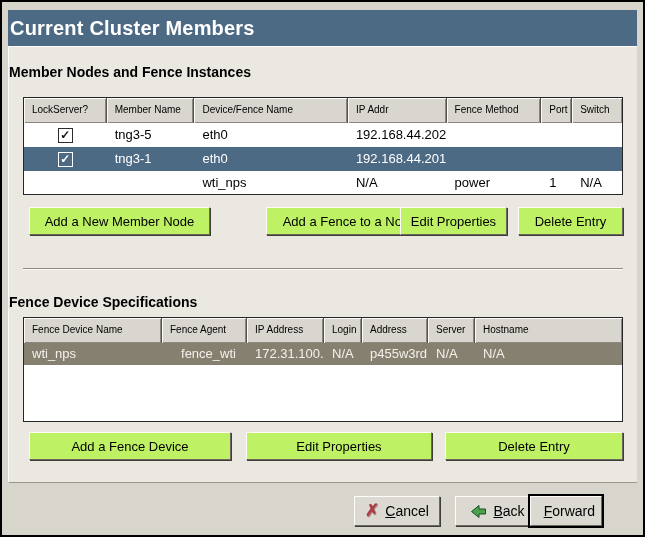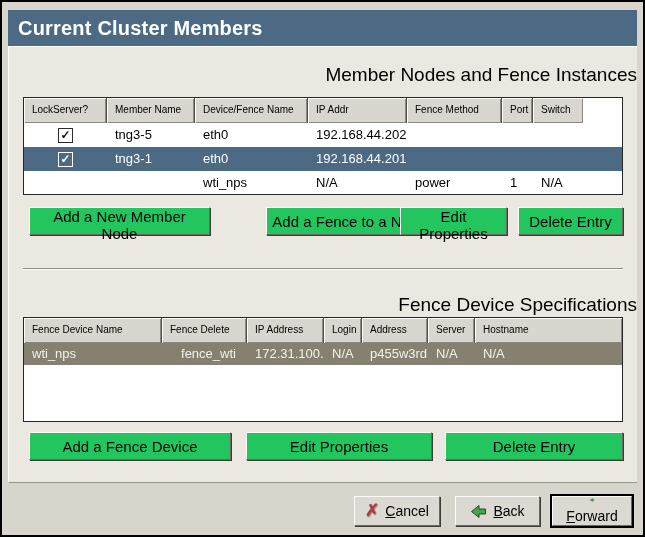--- a/index.html
+++ b/index.html
@@ -5,59 +5,59 @@
   html,body{margin:0;padding:0;background:#555;}
   .window{
     position:relative; width:645px; height:537px; box-sizing:border-box;
     border:2px solid #000; background:#d8d5cc;
     font-family:"Liberation Sans", sans-serif; color:#000; overflow:hidden;
   }
   .titlebar{
     position:absolute; left:6px; top:8px; width:629px; height:36px;
     background:#4d6a85; display:flex; align-items:center;
   }
-  .titlebar .title{ color:#fff; font-size:20px; font-weight:bold; padding-left:10px; letter-spacing:0.2px;}
+  .titlebar .title{ color:#fff; font-size:20px; font-weight:bold; padding-left:2px; letter-spacing:0.2px;}
   .content{
     position:absolute; left:6px; top:44px; width:629px; height:437px;
     background:#ebe8e1; border-left:1px solid #fdfcfa; border-top:1px solid #fdfcfa;
     border-bottom:1px solid #98958c; box-sizing:border-box;
   }
-  .caption{ position:absolute; width:100%; text-align:right; font-size:19px; }
+  .caption{ position:absolute; width:100%; text-align:left; font-size:14px;font-weight:bold; }
   .tbl{
     position:absolute; left:14px; width:600px; background:#fff;
     border:1px solid #262626; box-sizing:border-box; overflow:hidden;
   }
   .thead{ display:flex; height:25px; }
   .th{
     background:#d9d6cf; font-size:10px; box-sizing:border-box;
     padding:0 0 0 8px; line-height:23px; white-space:nowrap; overflow:hidden;
     border-right:1px solid #55524b;
     box-shadow: inset 1px 1px 0 #fdfcfa, inset -1px -1px 0 #8a877e;
   }
   .th:last-child{ border-right:none; }
   .trow{ display:flex; height:24px; font-size:13px; }
   .td{ box-sizing:border-box; padding-left:8px; line-height:24px; white-space:nowrap; overflow:hidden;}
   .td.ck{ padding-left:0; display:flex; align-items:center; justify-content:center;}
   .sel-blue{ background:#4d6a85; color:#fff; }
   .sel-gray{ background:#868070; color:#f2f1ec; }
   
-  .t1 .c0{width:83px}.t1 .c1{width:88px}.t1 .c2{width:113px}.t1 .c3{width:99px}
+  .t1 .c0{width:83px}.t1 .c1{width:88px}.t1 .c2{width:154px}.t1 .c3{width:99px}
   .t1 .c4{width:95px}.t1 .c5{width:31px}.t1 .c6{width:50px}
   
   .t2 .c0{width:138px}.t2 .c1{width:85px}.t2 .c2{width:77px}.t2 .c3{width:38px}
   .t2 .c4{width:66px}.t2 .c5{width:47px}.t2 .c6{width:147px}
   .checkbox{
     display:inline-block; width:13px; height:13px; background:#fff;
     border:1px solid #2b2b2b; font-size:12px; line-height:12px; text-align:center;
     color:#111; font-weight:bold;
   }
   .sel-blue .checkbox{ background:#4d6a85; border-color:#fff; color:#fff; }
   .gbtn{
-    position:absolute; height:28px; background:#22c55e; font-family:inherit;
-    font-size:15px; color:#000; cursor:default; box-sizing:border-box;
+    position:absolute; height:28px; background:#bef264; font-family:inherit;
+    font-size:13px; color:#000; cursor:default; box-sizing:border-box;
     border:1px solid; border-color:#fdfcfa #6b6860 #6b6860 #fdfcfa;
     box-shadow:1px 1px 0 #3f3d38; padding:0 4px;
   }
   .hsep{
     position:absolute; left:14px; width:600px; height:0;
     border-top:1px solid #8f8c83; border-bottom:1px solid #fdfcfa;
   }
   .footer-btn{
     position:absolute; height:30px; background:#dcd9d2; font-family:inherit;
     font-size:14px; color:#000; box-sizing:border-box; cursor:default;
@@ -132,21 +132,21 @@
     <button class="gbtn" style="left:391px; top:160px; width:107px;">Edit Properties</button>
     <button class="gbtn" style="left:509px; top:160px; width:105px;">Delete Entry</button>
 
     <div class="hsep" style="top:221px;"></div>
 
     <div class="caption" style="top:247px;">Fence Device Specifications</div>
 
     <div class="tbl t2" style="top:270px; height:105px;">
       <div class="thead">
         <div class="th c0">Fence Device Name</div>
-        <div class="th c1">Fence Delete</div>
+        <div class="th c1">Fence Agent</div>
         <div class="th c2">IP Address</div>
         <div class="th c3">Login</div>
         <div class="th c4">Address</div>
         <div class="th c5">Server</div>
         <div class="th c6">Hostname</div>
       </div>
       <div class="trow sel-gray" style="height:22px;">
         <div class="td c0" style="line-height:22px;">wti_nps</div>
         <div class="td c1" style="line-height:22px;text-align:center;">fence_wti</div>
         <div class="td c2" style="line-height:22px;">172.31.100.1</div>
@@ -168,20 +168,20 @@
     <span><span class="mn">C</span><span>ancel</span></span>
   </button>
 
   <button class="footer-btn" style="left:453px; top:494px; width:85px;">
     <svg class="arrow-svg" width="17" height="15" viewBox="0 0 17 15">
       <path d="M9 1.5 L9 5 L15.5 5 L15.5 10 L9 10 L9 13.5 L1.5 7.5 Z" fill="#4aa14e" stroke="#1f4f22" stroke-width="1"></path>
     </svg>
     <span><span class="mn">B</span><span>ack</span></span>
   </button>
 
-  <button class="footer-btn default" style="left:550px; top:494px; width:80px;flex-direction:column;">
+  <button class="footer-btn default" style="left:528px; top:494px; width:72px;">
     <svg class="arrow-svg" width="17" height="15" viewBox="0 0 17 15">
       <path d="M8 1.5 L8 5 L1.5 5 L1.5 10 L8 10 L8 13.5 L15.5 7.5 Z" fill="#4aa14e" stroke="#1f4f22" stroke-width="1"></path>
     </svg>
     <span><span class="mn">F</span><span>orward</span></span>
   </button>
 
 </div>
 
 </body></html>

